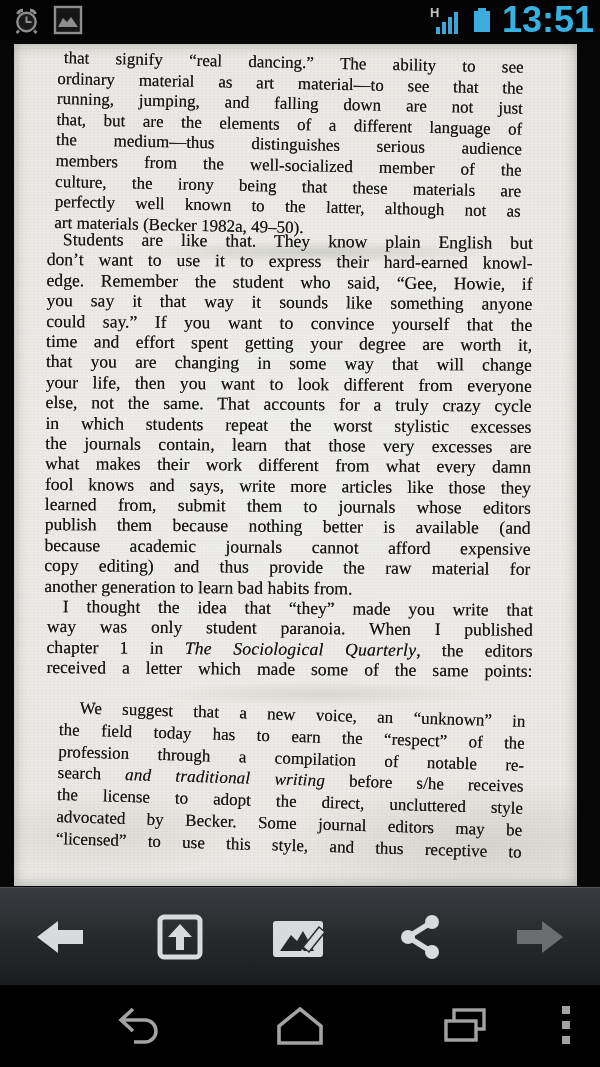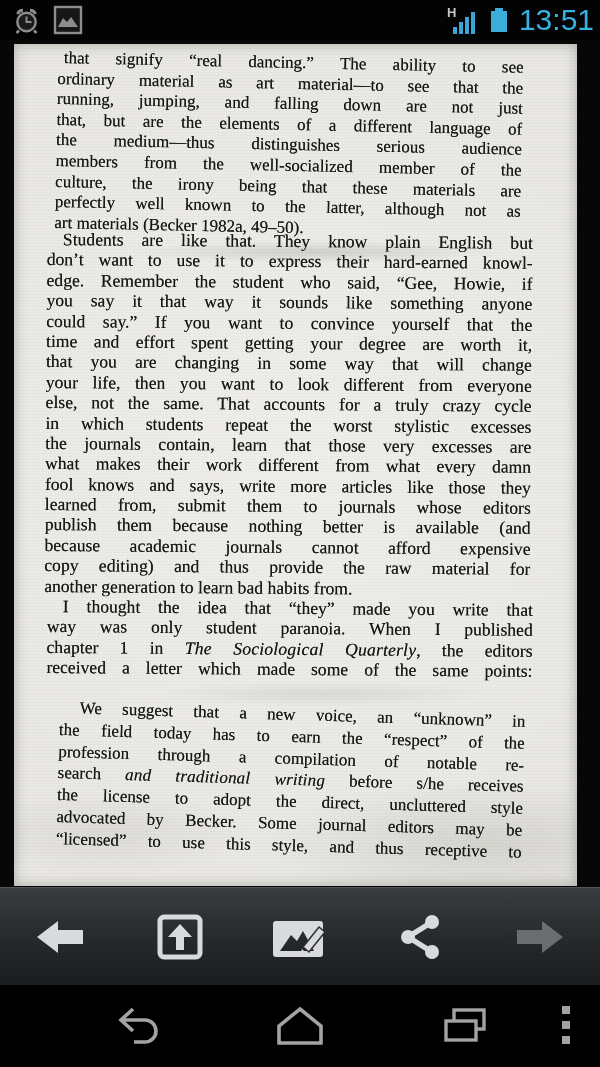--- a/index.html
+++ b/index.html
@@ -6,21 +6,21 @@
   body{width:600px;height:1067px;position:relative;overflow:hidden;
        font-family:"Liberation Sans","DejaVu Sans",sans-serif;}
 
   
   .status-bar{position:absolute;top:0;left:0;width:600px;height:40px;background:#030303;
     display:flex;align-items:center;justify-content:space-between;}
   .sb-left{display:flex;align-items:center;gap:12px;padding-left:12px;}
   .sb-right{display:flex;align-items:center;gap:9px;padding-right:6px;}
   .signal-wrap{position:relative;width:30px;height:30px;}
   .signal-wrap .hspa{position:absolute;left:-2px;top:0;font-size:13px;font-weight:bold;color:#c3c4c5;}
-  .clock-text{font-size:30px;color:#36b2e2;font-weight:400;letter-spacing:0px;line-height:40px;text-align:center;}
+  .clock-text{font-size:36px;color:#36b2e2;font-weight:700;letter-spacing:0px;line-height:40px;text-align:center;}
 
   
   .viewer{position:absolute;top:40px;left:0;width:600px;height:847px;background:#070707;}
   .page{position:absolute;left:14px;top:4px;width:563px;height:842px;background-color:#eae9e5;
     background-image:
       radial-gradient(ellipse 260px 16px at 300px 208px, rgba(110,110,100,0.22), transparent 70%),
       radial-gradient(ellipse 240px 18px at 310px 650px, rgba(110,110,100,0.14), transparent 70%),
       radial-gradient(ellipse 300px 90px at 470px 800px, rgba(120,118,108,0.18), transparent 72%),
       radial-gradient(ellipse 200px 60px at 90px 790px,  rgba(120,118,108,0.12), transparent 72%),
       radial-gradient(ellipse 480px 500px at 280px 420px, rgba(255,255,255,0.25), transparent 80%),

